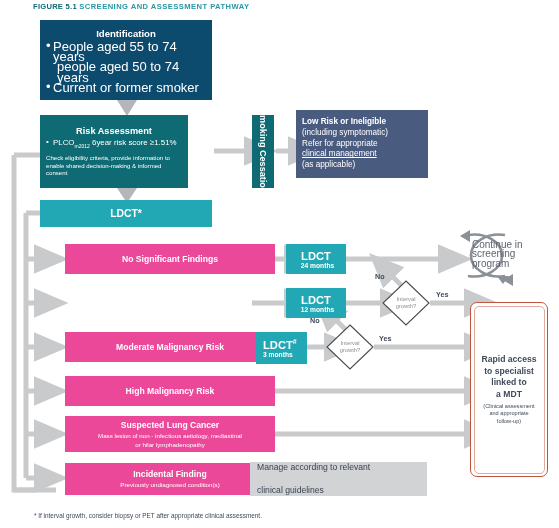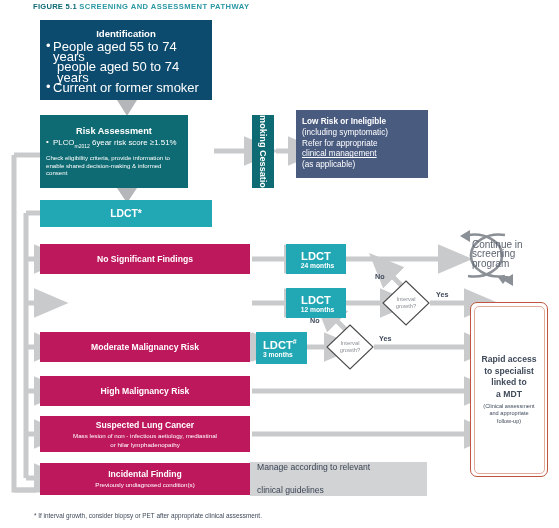--- a/index.html
+++ b/index.html
@@ -17,21 +17,21 @@
   
   #fig-title{left:33px;top:2px;font-size:7.6px;letter-spacing:.25px;white-space:nowrap;}
   #fig-title .num{color:#0d6a74;font-weight:bold;}
   #fig-title .cap{color:#2a97a4;font-weight:bold;letter-spacing:.45px;}
 
   
   .box{display:flex;flex-direction:column;justify-content:center;align-items:center;text-align:center;}
   .red{background:#0c4a6e;color:#ffffff;}
   .tealdark{background:#0e6b73;color:#ffffff;}
   .teal{background:#22a8b4;color:#ffffff;}
-  .navy{background:#be185d;color:#ffffff;}
+  .navy{background:#ec4899;color:#ffffff;margin-left:25px;}
   .slate{background:#4a5b80;color:#ffffff;}
   .grey{background:#d2d3d5;color:#3a4454;}
 
   
   #identification{left:40px;top:20px;width:172px;height:80px;padding:5px 6px 4px 6px;}
   #identification .hd{font-size:9.6px;font-weight:bold;margin-bottom:3px;}
   #identification ul{margin:0;padding:0;list-style:none;text-align:left;width:100%;}
   #identification li{font-size:13px;line-height:10.3px;padding-left:7px;position:relative;}
   #identification li:before{content:"\2022";position:absolute;left:0px;top:-0.5px;}
   #identification li.cont{padding-left:11px;}

